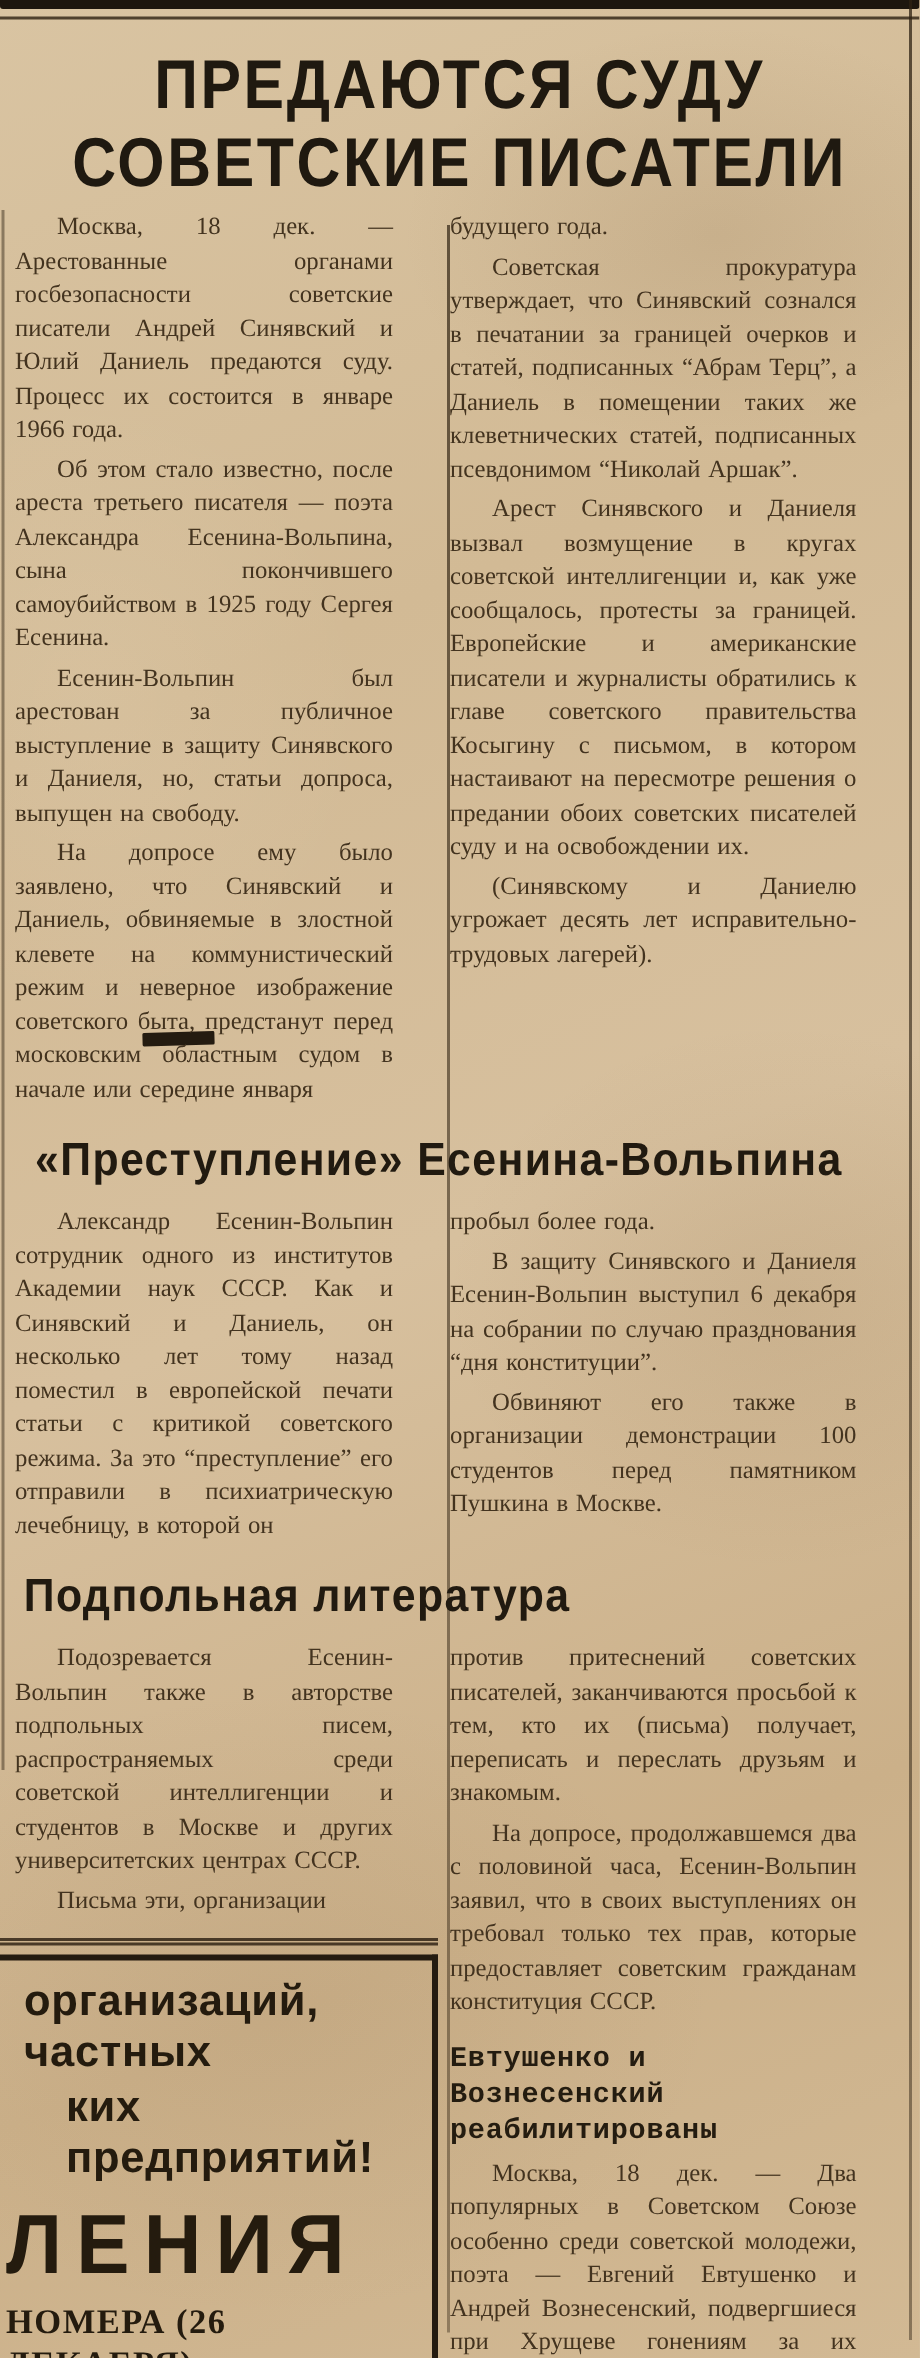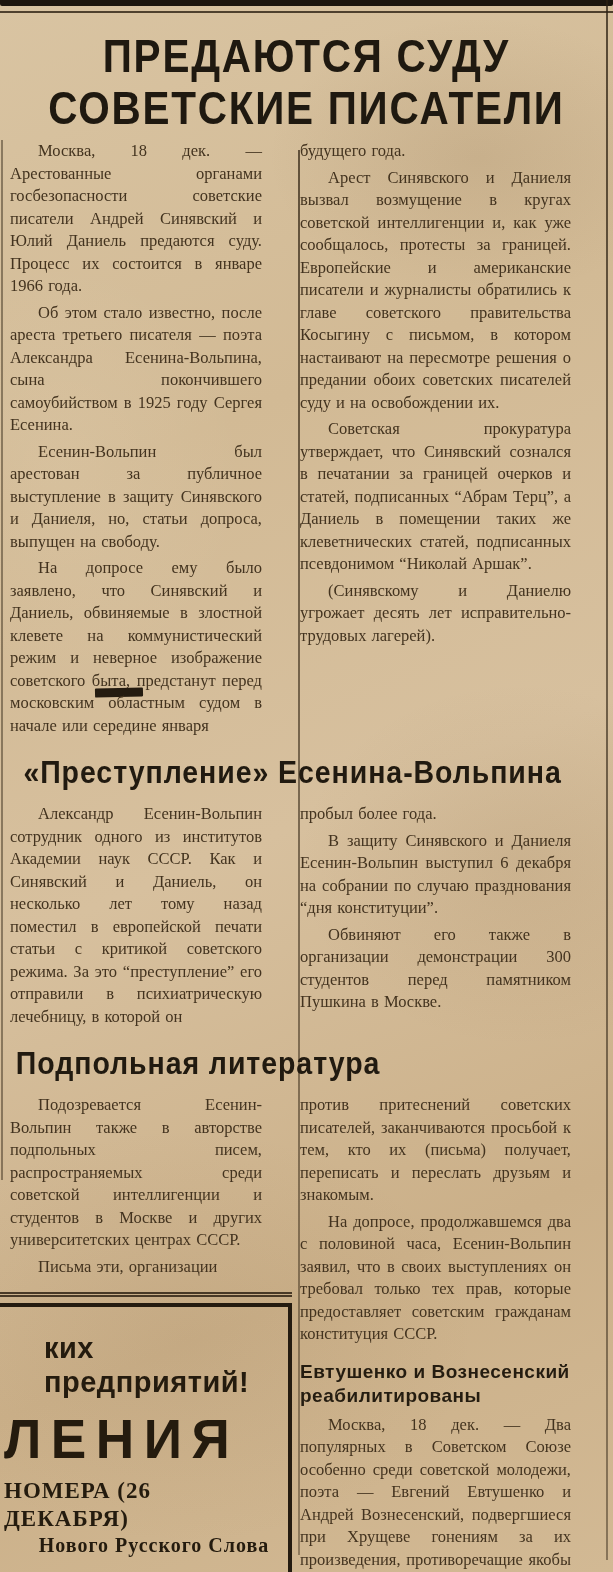--- a/index.html
+++ b/index.html
@@ -40,33 +40,33 @@
 
   p.np{margin:2px 0 4px 0;font-size:16.5px;line-height:22.5px;text-align:justify;text-indent:1.7em;
        color:#43331f;word-spacing:1px;}
   p.np.cont{text-indent:0;}
   .section-head{
     font-family:"Liberation Sans","DejaVu Sans",sans-serif;font-weight:bold;color:#211a10;
     margin:14px 0 10px 0;}
   .section-head .sh-inner{display:inline-block;transform:scaleX(.92);font-size:31px;letter-spacing:1px;white-space:nowrap;}
 
   .sub-head{
-    font-family:Liberation Sans, sans-serif;font-weight:bold;color:#241c10;
+    font-family:Liberation Mono, monospace;font-weight:bold;color:#241c10;
     font-size:19px;line-height:24px;margin:14px 0 6px 0;letter-spacing:.5px;}
 
   
   .ad-rule{margin:14px 0 6px -10px;width:292px;height:5px;
     border-top:2px solid rgba(40,28,14,.8);border-bottom:2px solid rgba(40,28,14,.8);box-sizing:border-box;}
   .ad-box{
     margin-left:-24px;width:306px;box-sizing:border-box;
     border-top:4px solid #241b10;border-right:4px solid #241b10;border-bottom:4px solid #241b10;
     padding:10px 6px 10px 18px;min-height:330px;
     font-family:"Liberation Sans","DejaVu Sans",sans-serif;font-weight:bold;color:#241b0e;}
   .ad-l1{font-size:29px;line-height:34px;letter-spacing:.5px;padding-left:12px;}
-  .ad-l2{font-size:29px;line-height:34px;letter-spacing:.5px;padding-left:40px;margin-top:14px;}
+  .ad-l2{font-size:29px;line-height:34px;letter-spacing:.5px;padding-left:40px;margin-top:3px;}
   .ad-big{font-size:56px;line-height:60px;letter-spacing:10px;margin-top:10px;transform:scaleX(.95);transform-origin:left;}
   .ad-l3{font-family:"Liberation Serif","DejaVu Serif",serif;font-size:23px;line-height:28px;margin-top:8px;letter-spacing:1px;}
   .ad-l4{font-family:"Liberation Serif","DejaVu Serif",serif;font-size:20px;line-height:24px;padding-left:22px;letter-spacing:1px;text-align:center;}
   .ad-date{font-size:36px;line-height:42px;margin-top:8px;letter-spacing:2px;}
   .ad-s{font-size:20px;line-height:27px;letter-spacing:.3px;}
   .ad-body{margin-top:8px;}
 </style>
 </head>
 <body>
 
@@ -86,51 +86,52 @@
 
   <div class="cols">
     <div class="col left">
       <p class="np">Москва, 18 дек. — Арестованные органами госбезопасности советские писатели Андрей Синявский и Юлий Даниель предаются суду. Процесс их состоится в январе 1966 года.</p>
       <p class="np">Об этом стало известно, после ареста третьего писателя — поэта Александра Есенина-Вольпина, сына покончившего самоубийством в 1925 году Сергея Есенина.</p>
       <p class="np">Есенин-Вольпин был арестован за публичное выступление в защиту Синявского и Даниеля, но, статьи допроса, выпущен на свободу.</p>
       <p class="np">На допросе ему было заявлено, что Синявский и Даниель, обвиняемые в злостной клевете на коммунистический режим и неверное изображение советского быта, предстанут перед московским областным судом в начале или середине января</p>
     </div>
     <div class="col right">
       <p class="np cont">будущего года.</p>
+      <p class="np">Советская прокуратура утверждает, что Синявский сознался в печатании за границей очерков и статей, подписанных “Абрам Терц”, а Даниель в помещении таких же клеветнических статей, подписанных псевдонимом “Николай Аршак”.</p>
       <p class="np">Арест Синявского и Даниеля вызвал возмущение в кругах советской интеллигенции и, как уже сообщалось, протесты за границей. Европейские и американские писатели и журналисты обратились к главе советского правительства Косыгину с письмом, в котором настаивают на пересмотре решения о предании обоих советских писателей суду и на освобождении их.</p>
-      <p class="np">Советская прокуратура утверждает, что Синявский сознался в печатании за границей очерков и статей, подписанных “Абрам Терц”, а Даниель в помещении таких же клеветнических статей, подписанных псевдонимом “Николай Аршак”.</p>
       <p class="np">(Синявскому и Даниелю угрожает десять лет исправительно-трудовых лагерей).</p>
     </div>
   </div>
 
   <div class="section-head">
     <span class="sh-inner">«Преступление» Есенина-Вольпина</span>
   </div>
   <div class="cols">
     <div class="col left">
       <p class="np">Александр Есенин-Вольпин сотрудник одного из институтов Академии наук СССР. Как и Синявский и Даниель, он несколько лет тому назад поместил в европейской печати статьи с критикой советского режима. За это “преступление” его отправили в психиатрическую лечебницу, в которой он</p>
     </div>
     <div class="col right">
       <p class="np cont">пробыл более года.</p>
       <p class="np">В защиту Синявского и Даниеля Есенин-Вольпин выступил 6 декабря на собрании по случаю празднования “дня конституции”.</p>
-      <p class="np">Обвиняют его также в организации демонстрации 300 студентов перед памятником Пушкина в Москве.</p>
+      <p class="np">Обвиняют его также в организации демонстрации 100 студентов перед памятником Пушкина в Москве.</p>
     </div>
   </div>
 
   <div class="section-head">
     <span class="sh-inner">Подпольная литература</span>
   </div>
   <div class="cols">
     <div class="col left">
       <p class="np">Подозревается Есенин-Вольпин также в авторстве подпольных писем, распространяемых среди советской интеллигенции и студентов в Москве и других университетских центрах СССР.</p>
       <p class="np">Письма эти, организации</p>
 
       <div class="ad-rule"></div>
 
       <div class="ad-box">
+        <div class="ad-l1">организаций, частных</div>
         <div class="ad-l2">ких предприятий!</div>
         <div class="ad-big">ЛЕНИЯ</div>
         <div class="ad-l3">НОМЕРА (26 ДЕКАБРЯ)</div>
         <div class="ad-l4">Нового Русского Слова</div>
         <div class="ad-date">31 ДЕКАБРЯ.</div>
         <div class="ad-body">
           <div class="ad-s">атавшиеся в течение предыду-</div>
 
         </div>
       </div>

